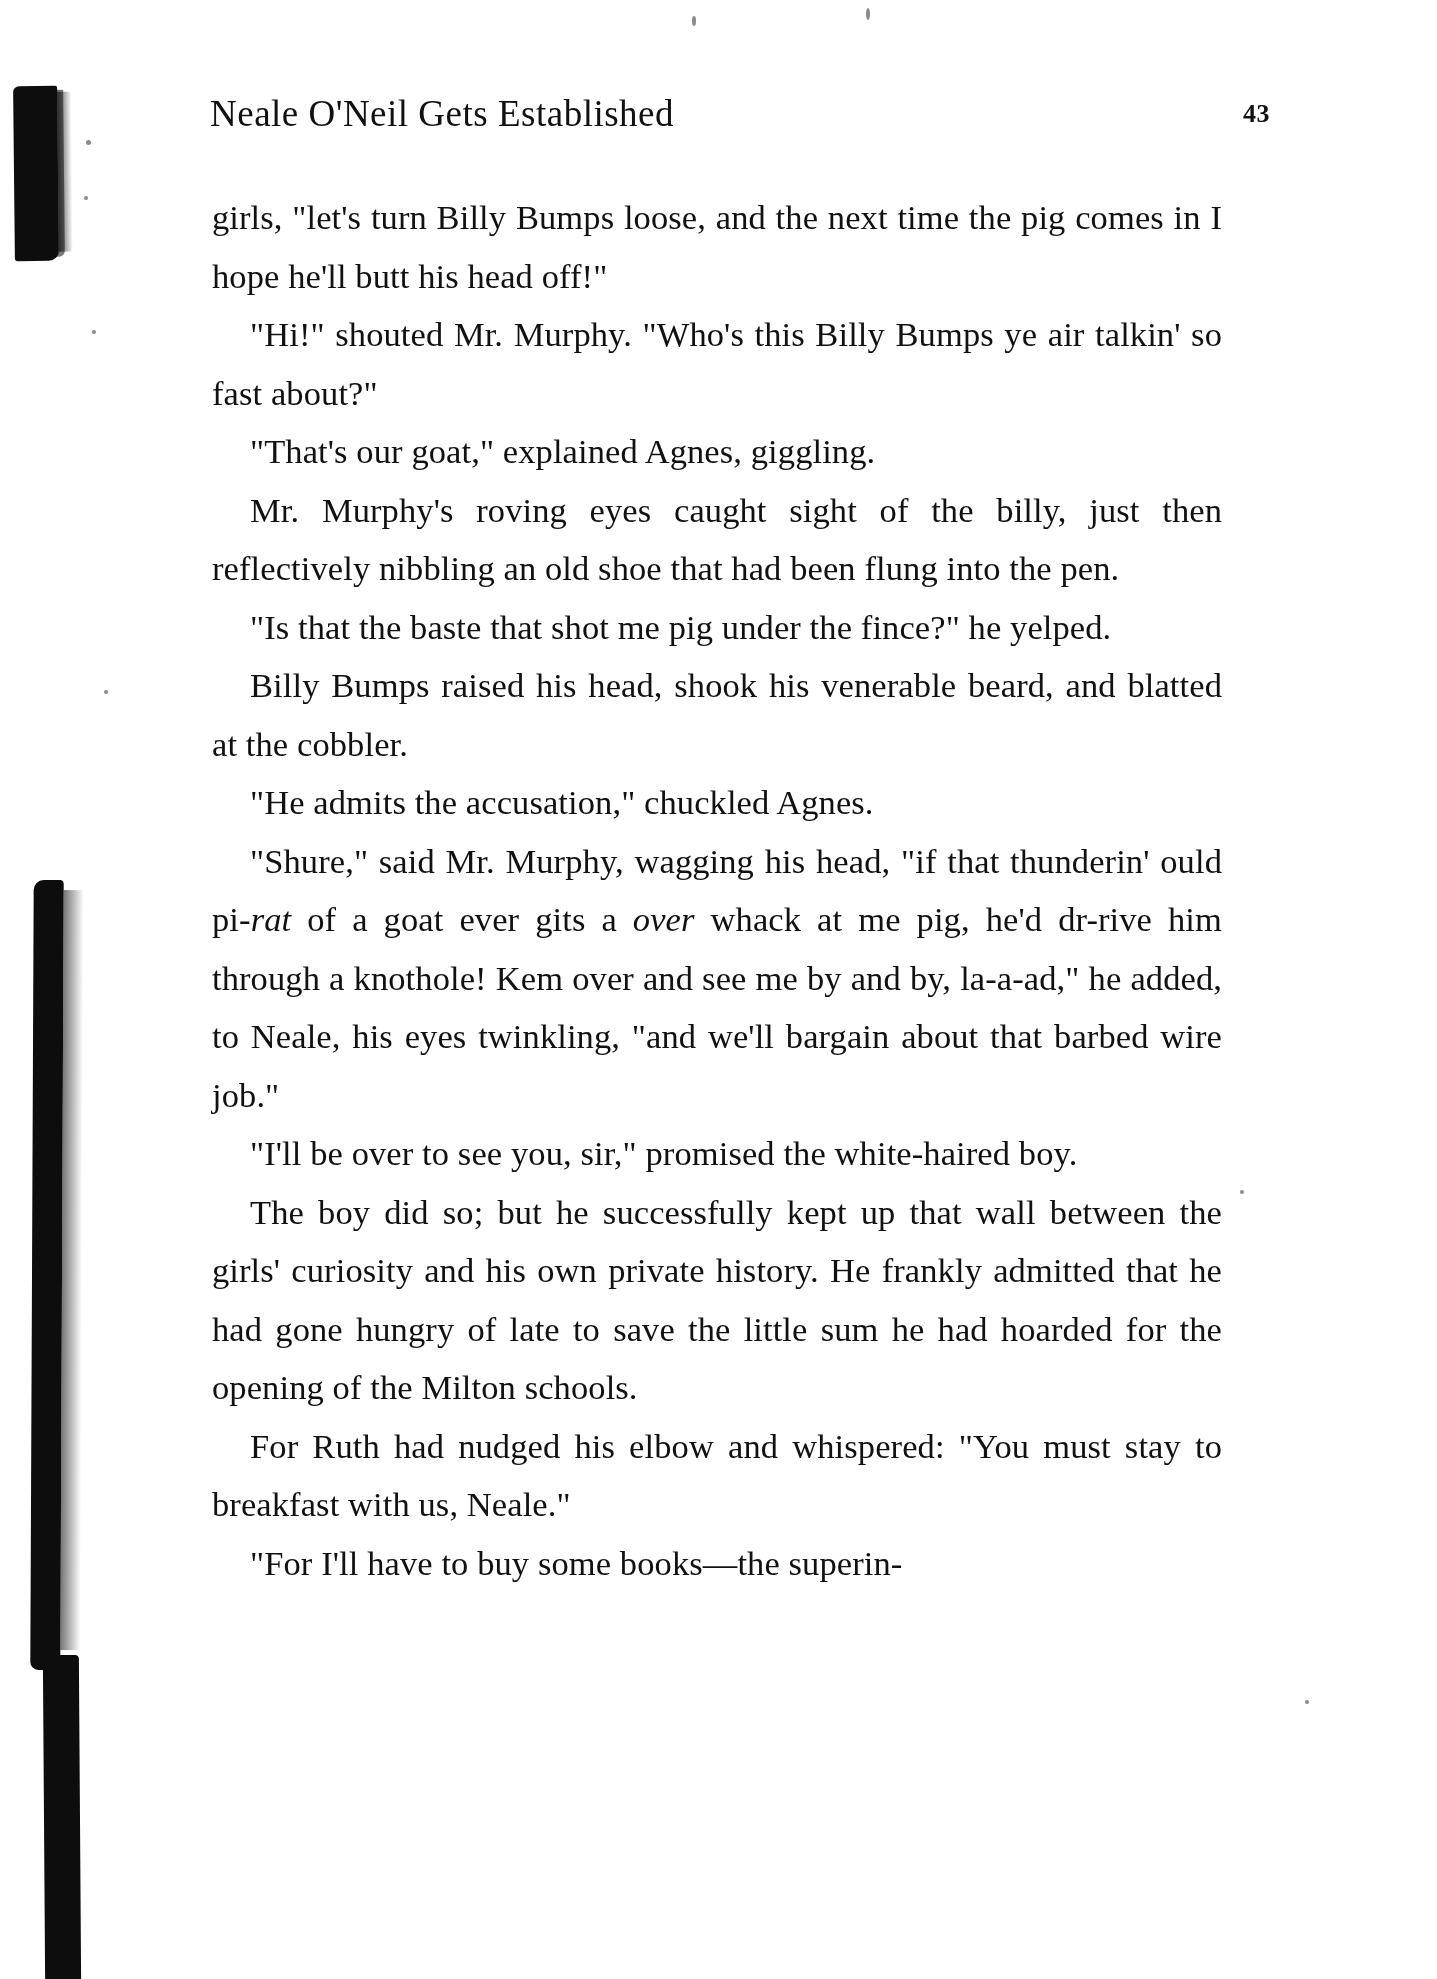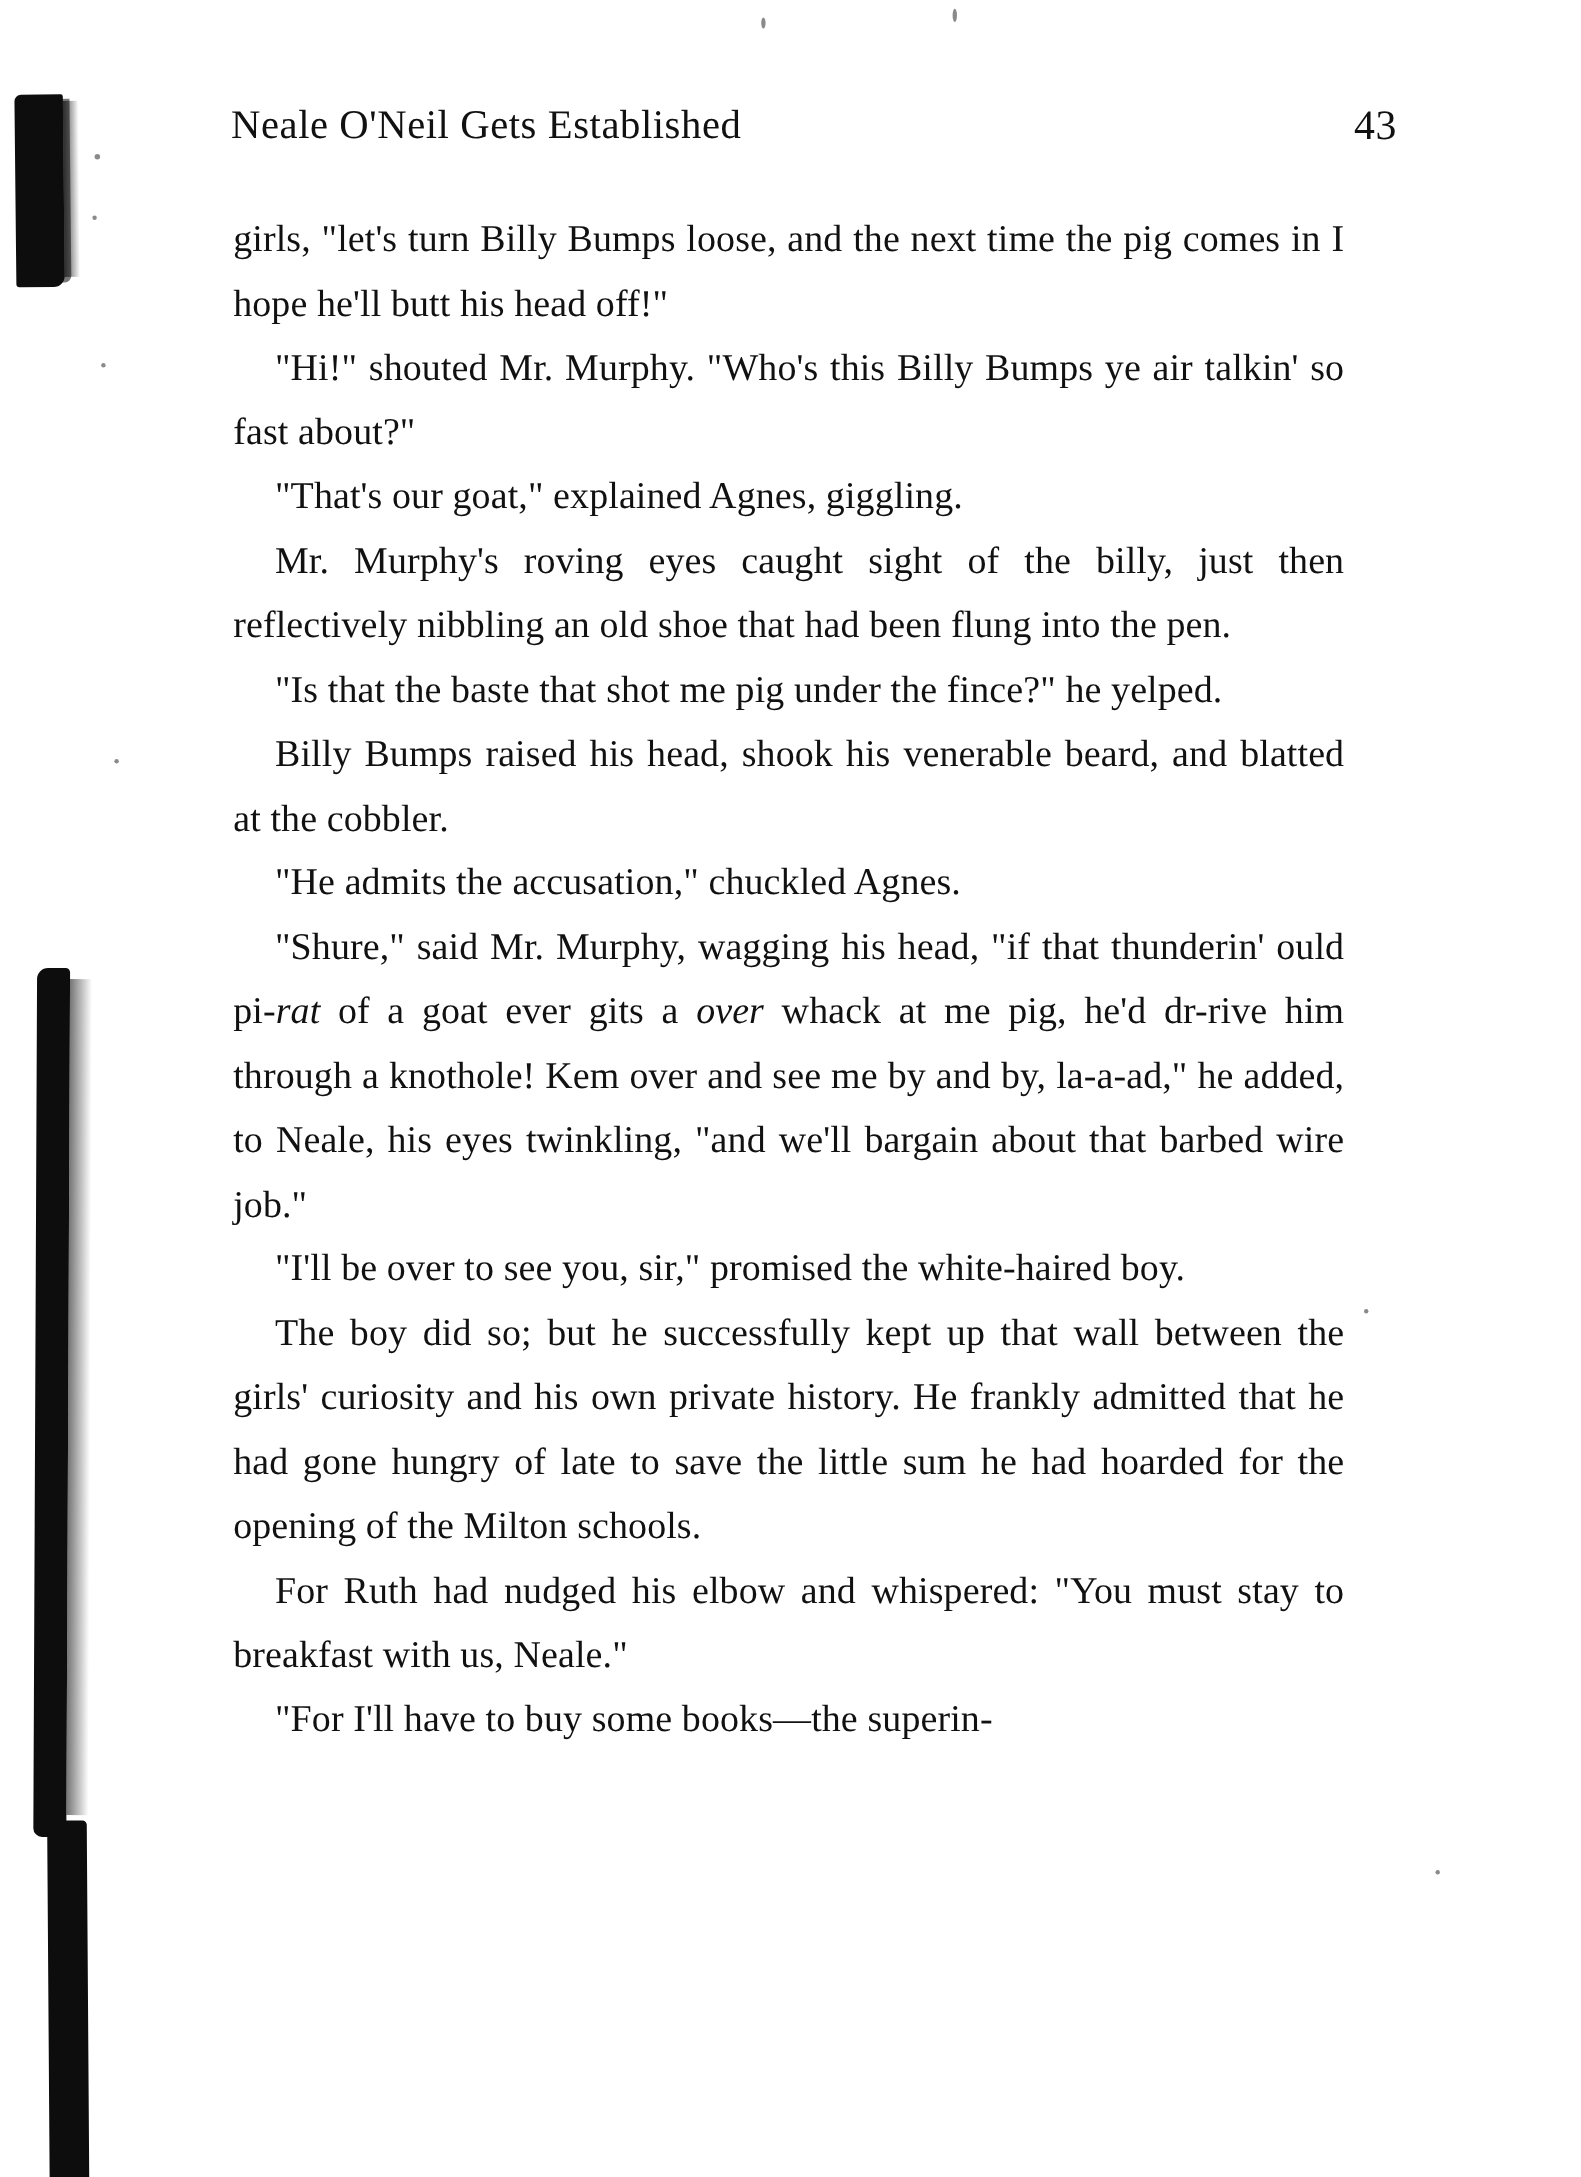--- a/index.html
+++ b/index.html
@@ -74,32 +74,32 @@
     pointer-events: none;
   }
 
   
   .header {
     position: absolute;
     left: 210px;
     top: 92px;
     width: 1060px;
     display: flex;
-    align-items: flex-start;
+    align-items: center;
     justify-content: space-between;
     gap: 35px;
   }
   .running-title {
     font-size: 37px;
     letter-spacing: 0.5px;
     white-space: nowrap;
   }
   .folio {
-    font-size: 38px;
-    font-weight: normal;
+    font-size: 26px;
+    font-weight: bold;
     letter-spacing: 0.5px;
   }
 
   
   .body-text {
     position: absolute;
     left: 212px;
     top: 188px;
     width: 1010px;
     font-size: 34.5px;

